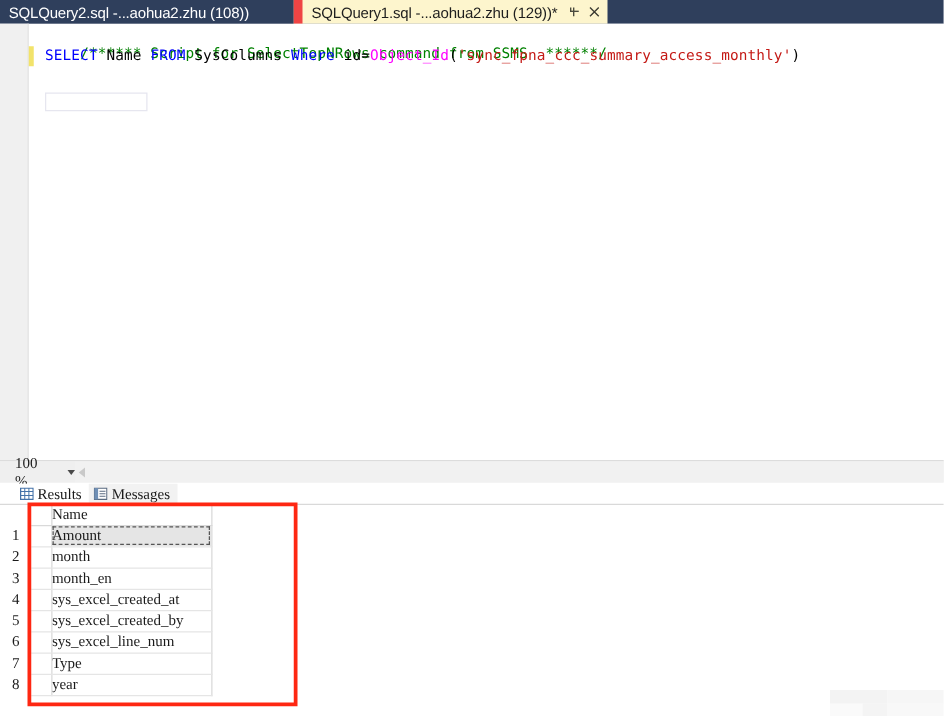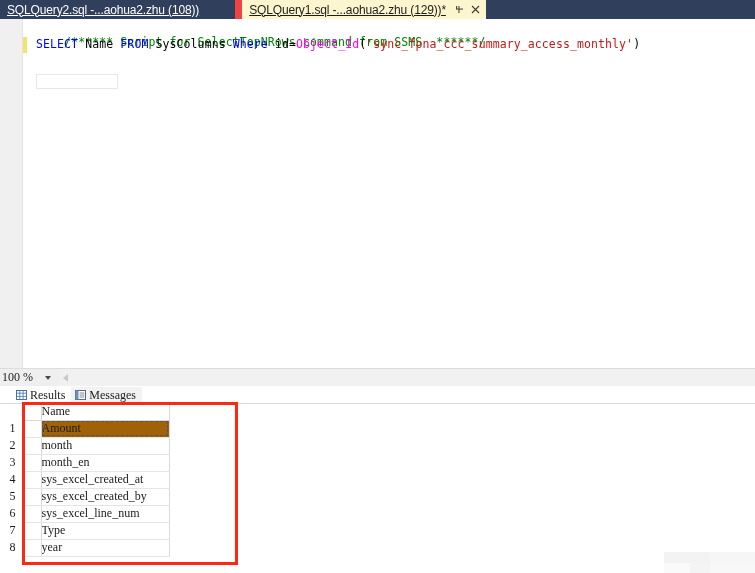--- a/index.html
+++ b/index.html
@@ -27,21 +27,20 @@
     align-items: stretch;
   }
   .tab {
     display: flex;
     align-items: center;
     height: 19px;
     padding: 0 6px 0 7px;
     font-size: 12px;
     white-space: nowrap;
     box-sizing: border-box;
-    text-decoration: underline;
   }
   .tab.inactive {
     background: #2f3f5c;
     color: #ffffff;
     padding-right: 36px;
   }
   .tab.active {
     background: #fdf5cd;
     color: #1e1e1e;
     border-left: 7px solid #ef4444;
@@ -110,21 +109,21 @@
     border-top: 1px solid #dcdcdc;
     display: flex;
     align-items: center;
   }
   .zoom-box {
     width: 60px;
     height: 17px;
     display: flex;
     align-items: center;
     background: #efefef;
-    padding-left: 2px;
+    padding-left: 12px;
     box-sizing: border-box;
   }
   .zoom-value {
     font-family: "Liberation Serif", serif;
     font-size: 12px;
     color: #1a1a1a;
   }
   .zoom-caret {
     margin-left: 12px;
     width: 0; height: 0;
@@ -215,21 +214,21 @@
     white-space: nowrap;
     overflow: hidden;
   }
   .header-row .cell-pad,
   .header-row .cell-name {
     border-bottom: 1px solid #d9d9d9;
     background: #ffffff;
   }
   .header-row .cell-rownum { background: #ffffff; }
   .cell-name.selected-cell {
-    background: #a16207;
+    background: #e5e5e5;
     outline: 1px dashed #555555;
     outline-offset: -2px;
   }
   .grid-topline {
     position: absolute;
     left: 0; top: 0;
     width: 755px; height: 1px;
     background: #d9d9d9;
   }
 

